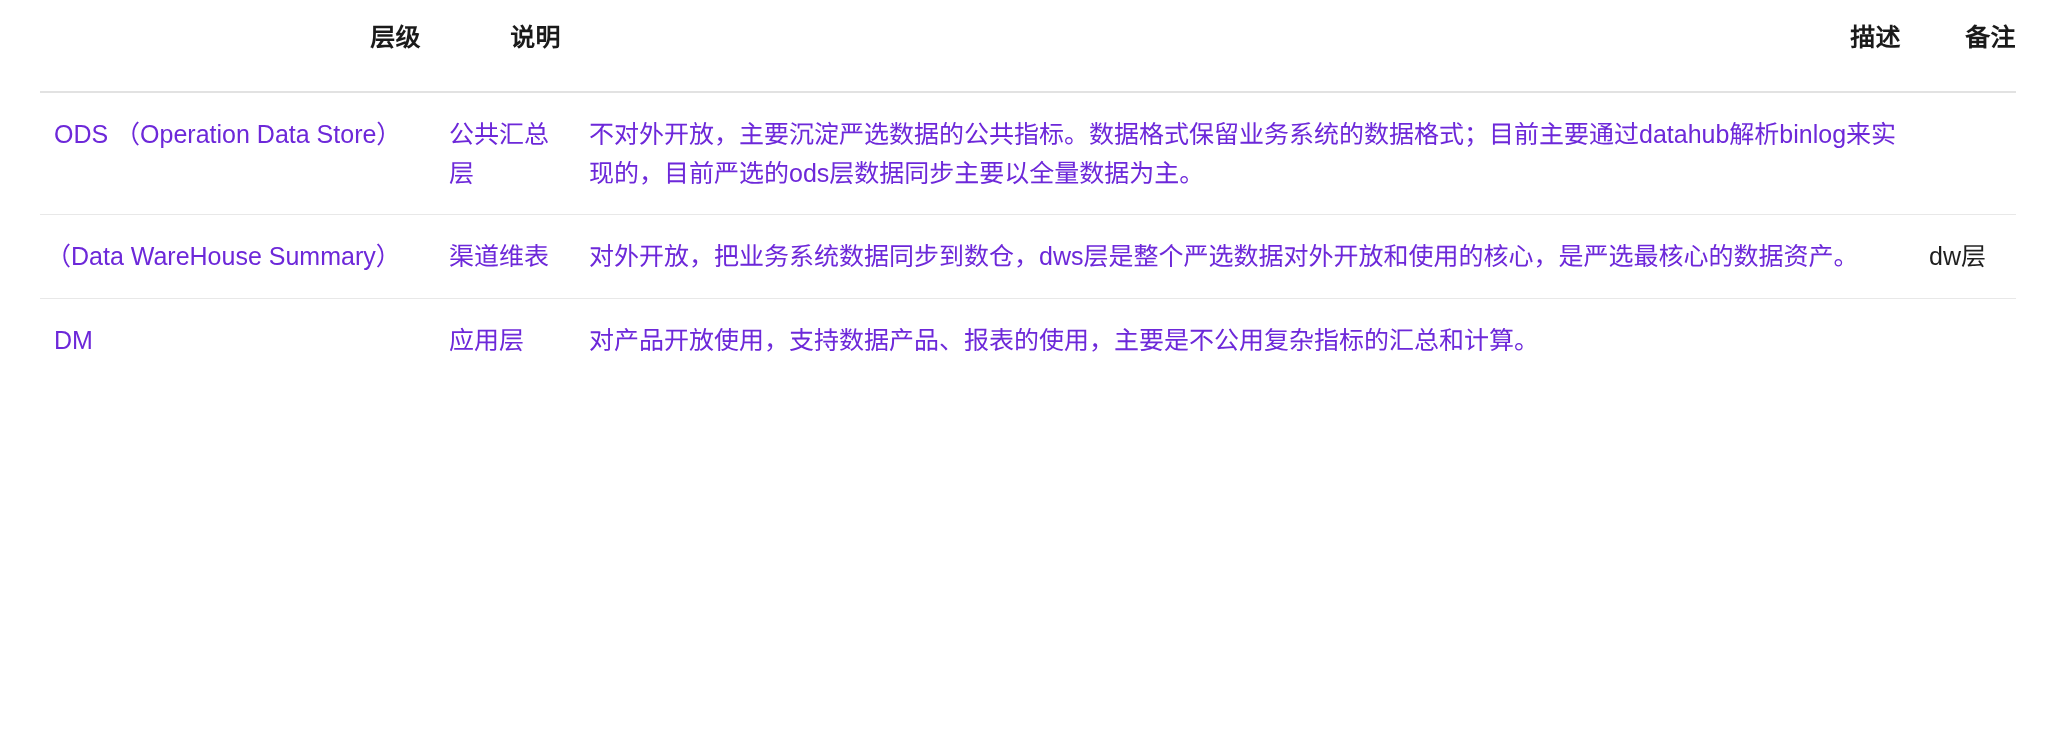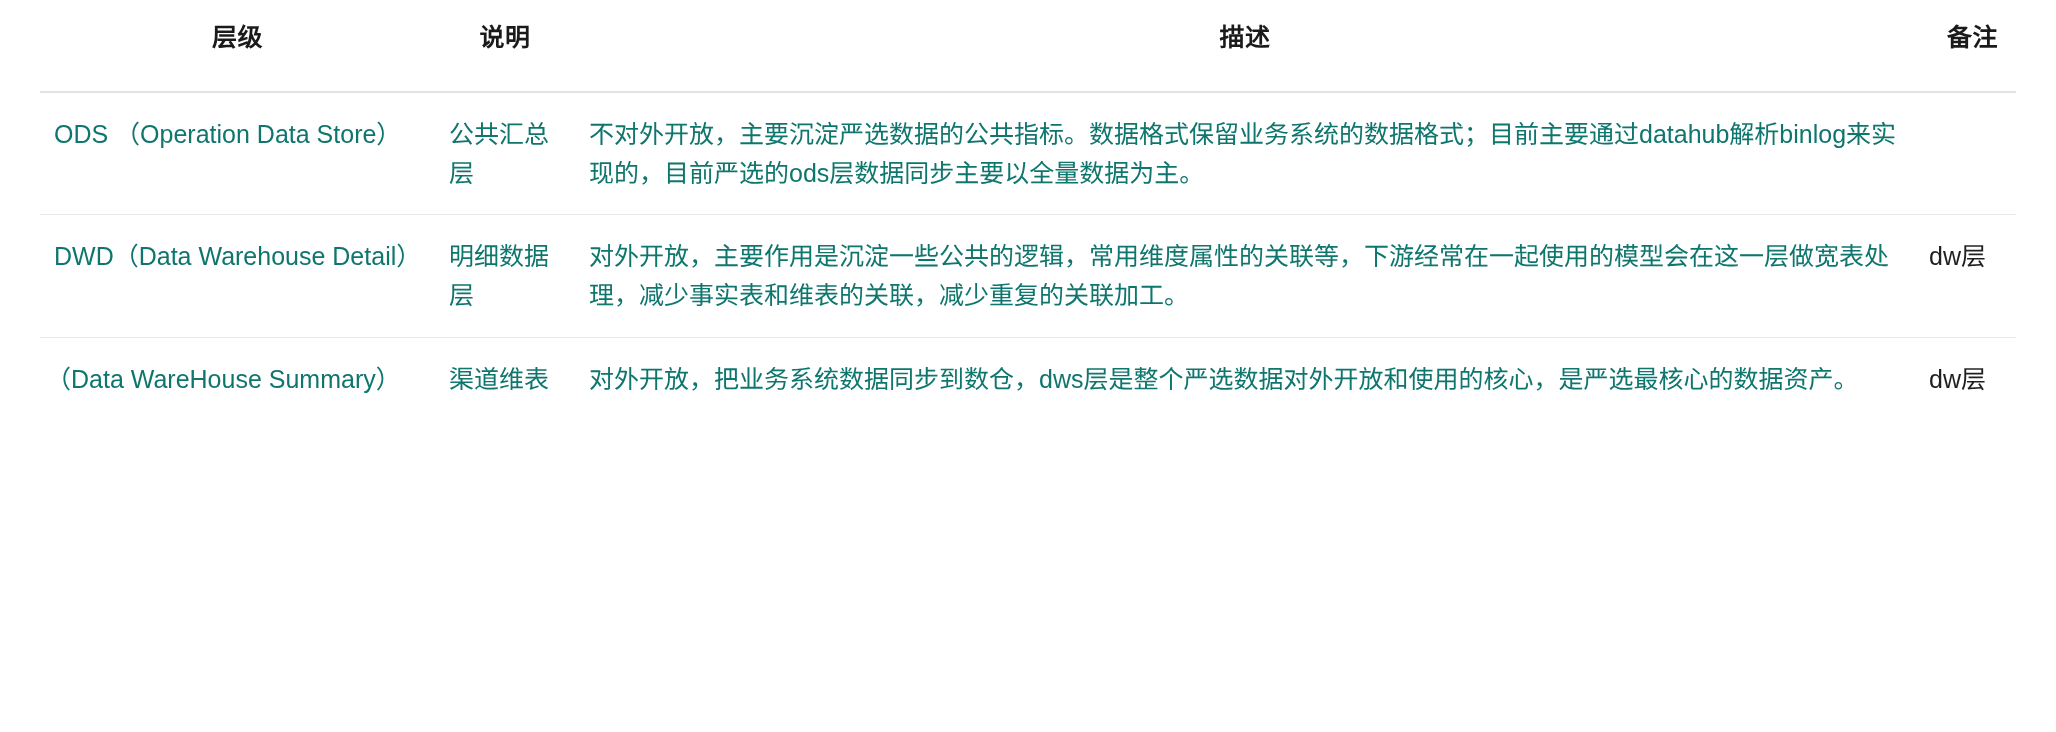--- a/index.html
+++ b/index.html
@@ -27,38 +27,38 @@
     table-layout: fixed;
     font-size: 25px;
     line-height: 1.55;
   }
   table.layer-table col.c-level  { width: 395px; }
   table.layer-table col.c-name   { width: 140px; }
   table.layer-table col.c-desc   { width: 1340px; }
   table.layer-table col.c-note   { width: 101px; }
 
   thead th {
-    text-align: center;
+    text-align: right;
     font-weight: 700;
     font-size: 25px;
     color: #1a1a1a;
     padding: 18px 14px 34px 14px;
     vertical-align: top;
     border-bottom: 2px solid #e2e2e2;
     letter-spacing: 0.4px;
   }
   thead th.note-head {
     padding-right: 0;
   }
   tbody td {
     padding: 22px 14px 22px 14px;
     vertical-align: top;
     border-bottom: 1px solid #e8e8e8;
     font-weight: 400;
-    color: #0f766e;
+    color: #6d28d9;
   }
   tbody tr:last-child td {
     border-bottom: none;
   }
   tbody td.level {
     white-space: normal;
   }
   tbody td.note {
     color: #1f1f1f;
   }
@@ -87,26 +87,26 @@
       </tr>
     </thead>
     <tbody>
       <tr>
         <td class="level">ODS （Operation Data Store）</td>
         <td>公共汇总层</td>
         <td>不对外开放，主要沉淀严选数据的公共指标。数据格式保留业务系统的数据格式；目前主要通过datahub解析binlog来实现的，目前严选的ods层数据同步主要以全量数据为主。</td>
         <td class="note"></td>
       </tr>
       <tr>
-        <td class="level">DWD（Data Warehouse Detail）</td>
-        <td>明细数据层</td>
-        <td>对外开放，主要作用是沉淀一些公共的逻辑，常用维度属性的关联等，下游经常在一起使用的模型会在这一层做宽表处理，减少事实表和维表的关联，减少重复的关联加工。</td>
-        <td class="note">dw层</td>
-      </tr>
-      <tr>
         <td class="level indent-lead">（Data WareHouse Summary）</td>
         <td>渠道维表</td>
         <td>对外开放，把业务系统数据同步到数仓，dws层是整个严选数据对外开放和使用的核心，是严选最核心的数据资产。</td>
         <td class="note">dw层</td>
+      </tr>
+      <tr>
+        <td class="level">DM</td>
+        <td>应用层</td>
+        <td>对产品开放使用，支持数据产品、报表的使用，主要是不公用复杂指标的汇总和计算。</td>
+        <td class="note"></td>
       </tr>
     </tbody>
   </table>
 </div>
 
 </body></html>

